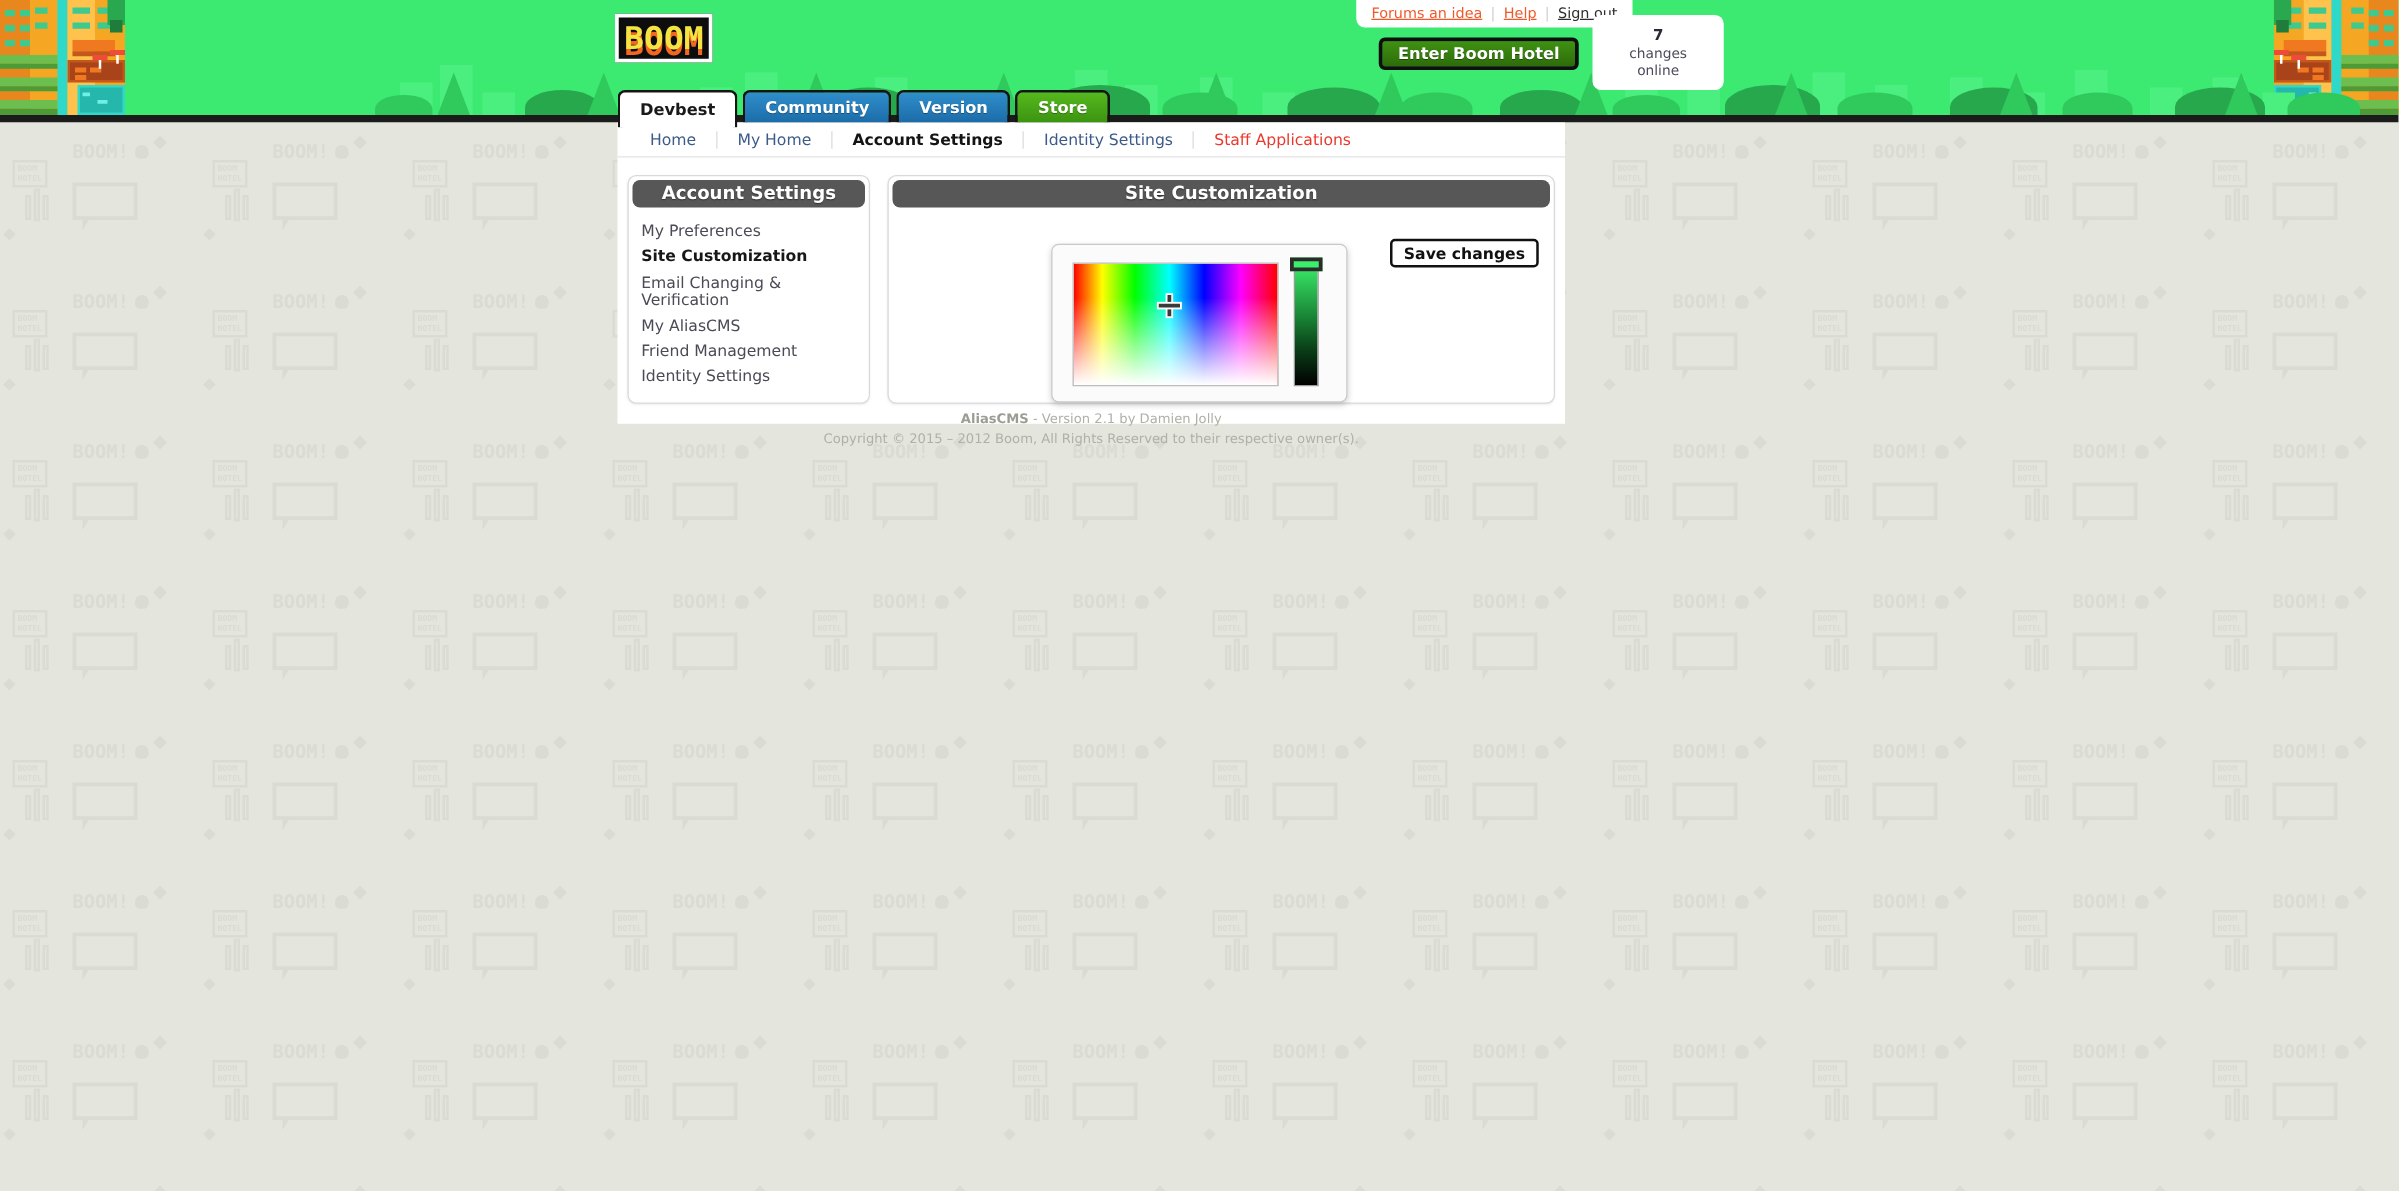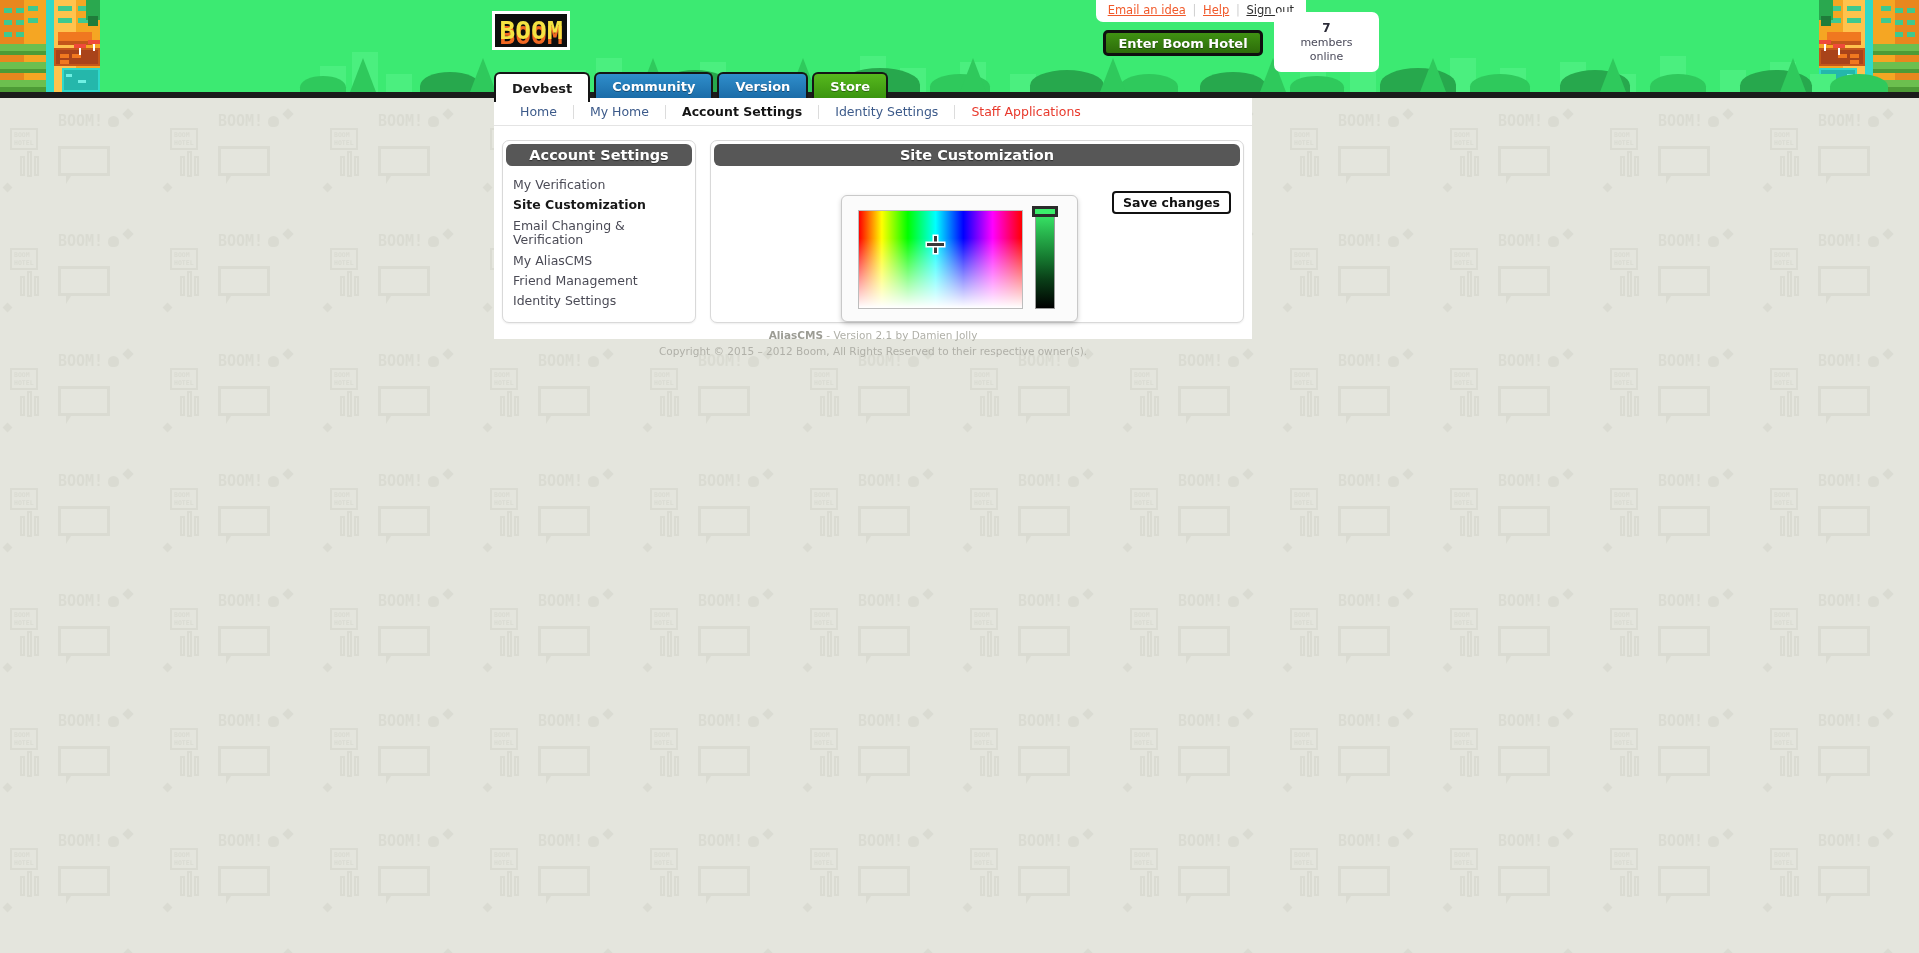--- a/index.html
+++ b/index.html
@@ -1403,32 +1403,32 @@
     <div class="tree" style="left: 1420px;"></div>
     <div class="tree" style="left: 1600px;"></div>
     <div class="tree" style="left: 1780px;"></div>
   </div>
 
 <div id="logo">
   <span id="logo-text">BOOM</span>
 </div>
 
 <div id="topbar-links">
-  <a href="#">Email an idea</a>
+  <a href="#">Forums an idea</a>
   <span class="divider">|</span>
   <a href="#">Help</a>
   <span class="divider">|</span>
   <a href="#" class="dark">Sign out</a>
 </div>
 
 <div id="enter-btn">Enter Boom Hotel</div>
 
 <div id="members-box">
   <div id="members-count">7</div>
-  <div>members</div>
+  <div>changes</div>
   <div>online</div>
 </div>
 
 <div id="tabs">
   <div class="tab active">Devbest</div>
   <div class="tab blue">Community</div>
   <div class="tab blue">Version</div>
   <div class="tab green">Store</div>
 </div>
 
@@ -1444,21 +1444,21 @@
     <div class="sn">Identity Settings</div>
     <div class="sep"></div>
     <div class="sn red">Staff Applications</div>
   </div>
 
   <div id="panels">
 
     <div class="panel" id="sidebar-panel">
       <div class="panel-head">Account Settings</div>
       <div id="sidebar-list">
-        <div class="item">My Verification</div>
+        <div class="item">My Preferences</div>
         <div class="item active">Site Customization</div>
         <div class="item">Email Changing &amp; Verification</div>
         <div class="item">My AliasCMS</div>
         <div class="item">Friend Management</div>
         <div class="item">Identity Settings</div>
       </div>
     </div>
 
     <div class="panel" id="main-panel">
       <div class="panel-head">Site Customization</div>

